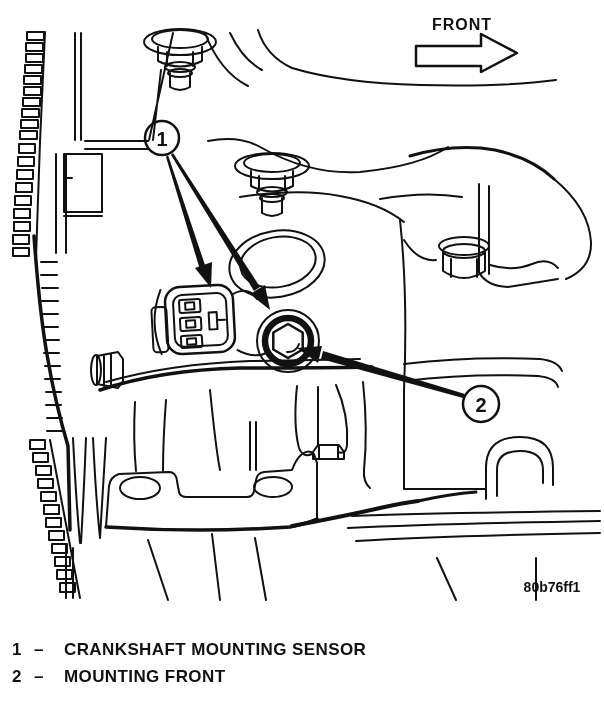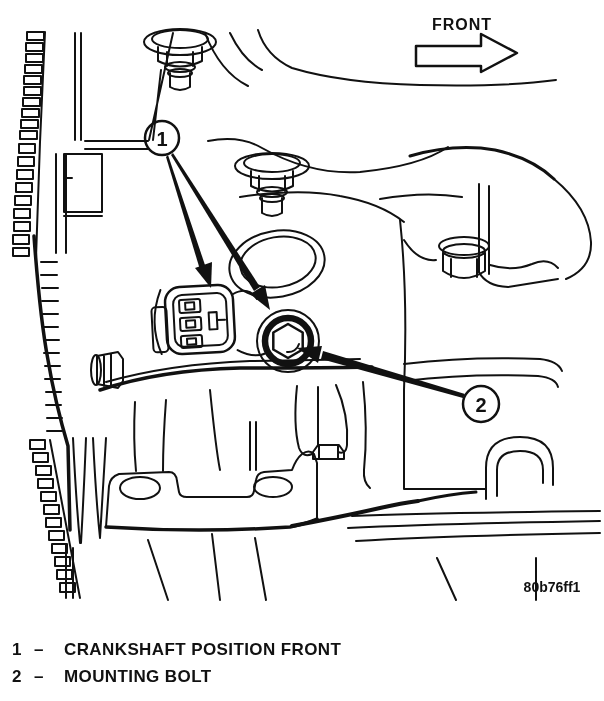--- a/index.html
+++ b/index.html
@@ -153,20 +153,20 @@
   </g>
 
   <text class="svgtext" x="552" y="592" font-size="14" font-weight="600" text-anchor="middle" stroke="none">80b76ff1</text>
 </svg>
 </div>
 
 <div class="legend">
   <div class="legend-row">
     <span class="legend-num">1</span>
     <span class="legend-dash">–</span>
-    <span class="legend-label">CRANKSHAFT POSITION FRONT</span>
+    <span class="legend-label">CRANKSHAFT MOUNTING SENSOR</span>
   </div>
   <div class="legend-row">
     <span class="legend-num">2</span>
     <span class="legend-dash">–</span>
-    <span class="legend-label">MOUNTING BOLT</span>
+    <span class="legend-label">MOUNTING FRONT</span>
   </div>
 </div>
 
 </body></html>

